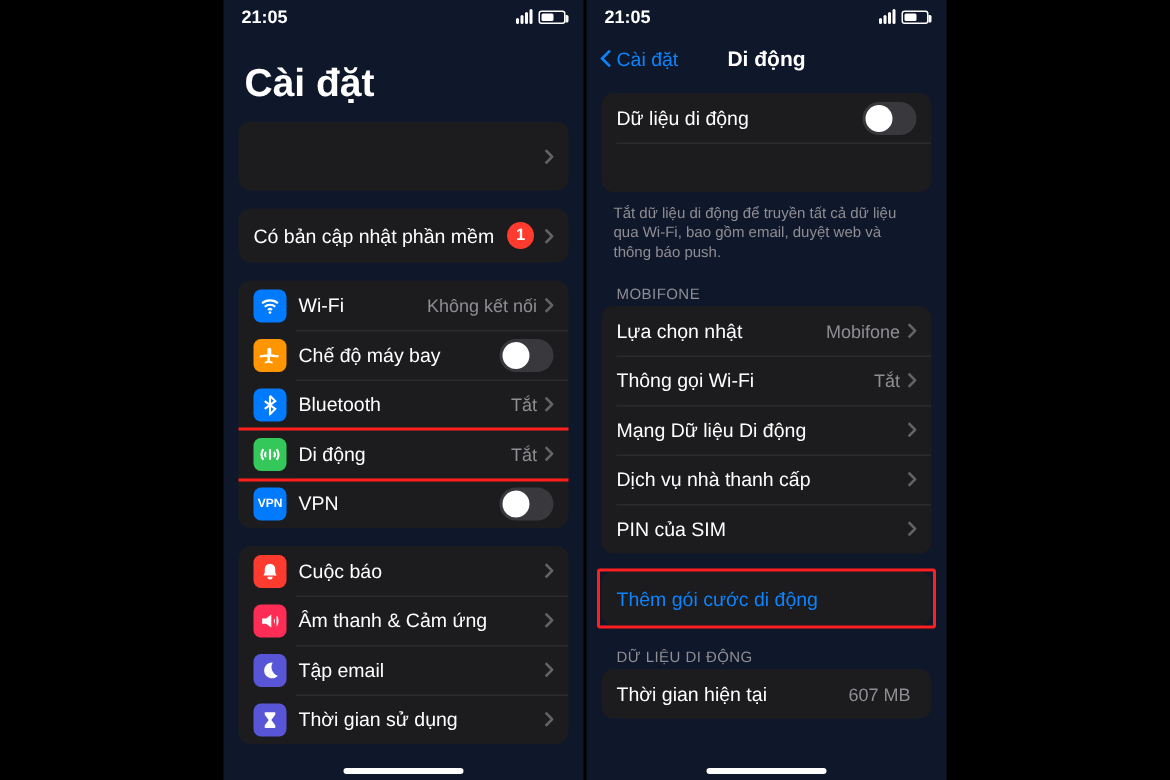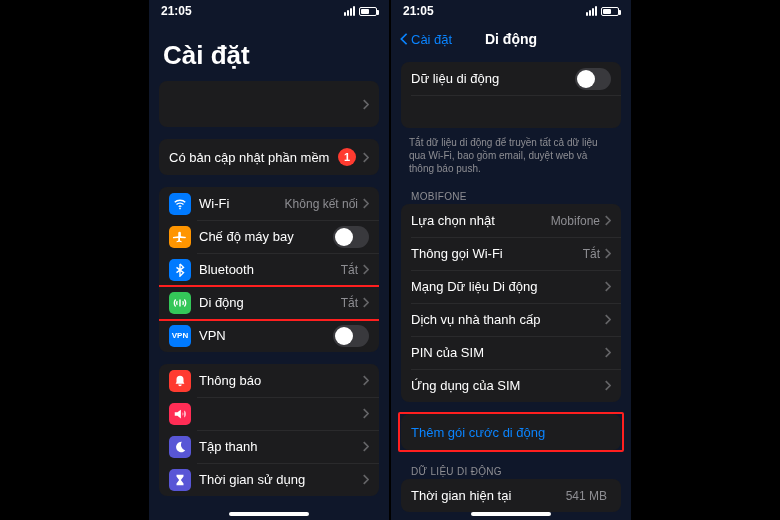--- a/index.html
+++ b/index.html
@@ -266,48 +266,49 @@
       <div class="highlight" style="left:-3px; right:-3px; top:98px; height:36px;"></div>
     </div>
 
     <div class="group">
       <div class="row">
         <span class="icon" style="background:#ff3b30;">
           <svg viewBox="0 0 16 16" fill="#fff">
               <path d="M8 2a4 4 0 00-4 4v3l-1 2h10l-1-2V6a4 4 0 00-4-4zm0 12a2 2 0 002-2H6a2 2 0 002 2z"></path>
             </svg>
         </span>
-        <span class="label">Thông báo</span>
+        <span class="label">Cuộc báo</span>
         <div class="spacer"></div>
         <span class="chev">
             <svg viewBox="0 0 8 12">
               <path d="M2 1l5 5-5 5"></path>
             </svg>
           </span>
       </div>
       <div class="row">
         <span class="icon" style="background:#ff2d55;">
           <svg viewBox="0 0 16 16" fill="#fff">
               <path d="M2 6v4h3l4 3V3L5 6H2zm9 0c1 .5 1 3.5 0 4M13 4c2 1 2 7 0 8"></path>
             </svg>
         </span>
+        <span class="label">Âm thanh &amp; Cảm ứng</span>
         <div class="spacer"></div>
         <span class="chev">
             <svg viewBox="0 0 8 12">
               <path d="M2 1l5 5-5 5"></path>
             </svg>
           </span>
       </div>
       <div class="row">
         <span class="icon" style="background:#5856d6;">
           <svg viewBox="0 0 16 16" fill="#fff">
               <path d="M10 2a6 6 0 104 10 7 7 0 01-4-10z"></path>
             </svg>
         </span>
-        <span class="label">Tập thanh</span>
+        <span class="label">Tập email</span>
         <div class="spacer"></div>
         <span class="chev">
             <svg viewBox="0 0 8 12">
               <path d="M2 1l5 5-5 5"></path>
             </svg>
           </span>
       </div>
       <div class="row">
         <span class="icon" style="background:#5856d6;">
           <svg viewBox="0 0 16 16" fill="#fff">
@@ -410,48 +411,39 @@
         </div>
         <div class="row">
           <span class="label">PIN của SIM</span>
           <div class="spacer"></div>
           <span class="chev">
               <svg viewBox="0 0 8 12">
                 <path d="M2 1l5 5-5 5"></path>
               </svg>
             </span>
         </div>
-        <div class="row">
-          <span class="label">Ứng dụng của SIM</span>
-          <div class="spacer"></div>
-          <span class="chev">
-              <svg viewBox="0 0 8 12">
-                <path d="M2 1l5 5-5 5"></path>
-              </svg>
-            </span>
-        </div>
       </div>
     </div>
 
     <div style="position:relative;">
       <div class="group">
         <div class="row link-row" style="min-height:36px;">
           <span class="label">Thêm gói cước di động</span>
           <div class="spacer"></div>
         </div>
       </div>
       <div class="highlight" style="left:-3px; right:-3px; top:-2px; bottom:-2px;"></div>
     </div>
 
     <div>
       <div class="section-header">DỮ LIỆU DI ĐỘNG</div>
       <div class="group">
         <div class="row">
           <span class="label">Thời gian hiện tại</span>
           <div class="spacer"></div>
-          <span class="value">541 MB</span>
+          <span class="value">607 MB</span>
         </div>
       </div>
     </div>
 
   </div>
   <div class="home-indicator"></div>
 </div>
 
 </body></html>

